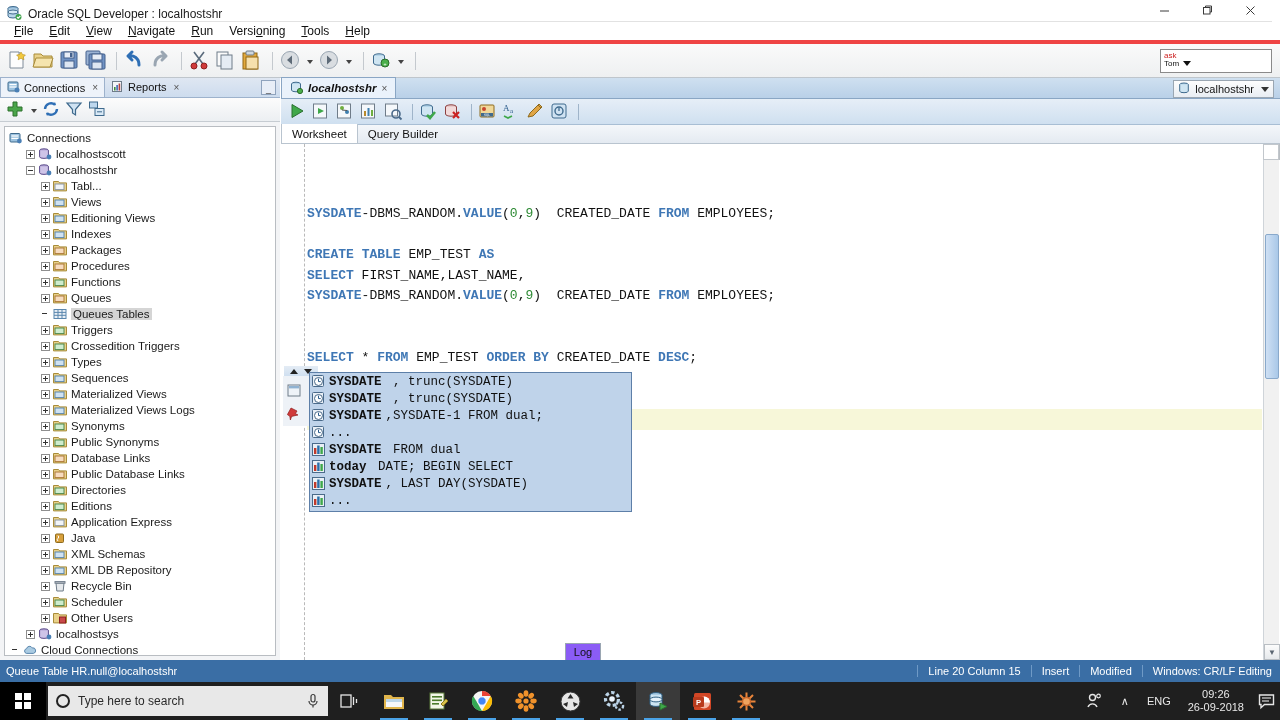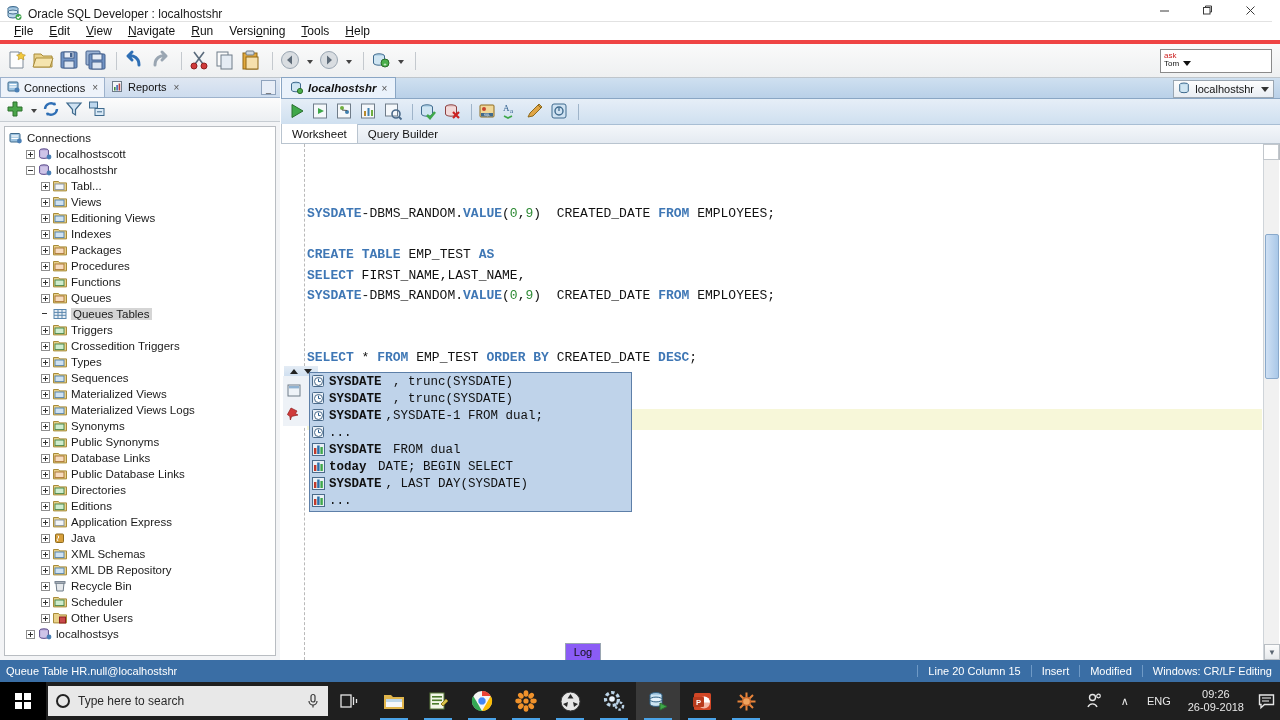--- a/index.html
+++ b/index.html
@@ -758,20 +758,27 @@
           <span class="lbl">Other Users</span>
         </div>
         <div class="row" style="padding-left:21px">
           <span class="expander plus"></span>
           <span class="ico"><svg width="14" height="12" viewBox="0 0 14 12">
               <ellipse cx="6" cy="2.4" rx="4.4" ry="1.6" fill="#b6a8d8" stroke="#5a4a8a"></ellipse>
               <path d="M1.6 2.4 v6.4 a4.4 1.6 0 0 0 8.8 0 v-6.4" fill="#cfc4e8" stroke="#5a4a8a"></path>
               <circle cx="11" cy="9" r="2.4" fill="#4a7fb5"></circle>
             </svg></span>
           <span class="lbl">localhostsys</span>
+        </div>
+        <div class="row" style="padding-left:6px">
+          <span class="expander none"></span>
+          <span class="ico"><svg width="14" height="12" viewBox="0 0 14 12">
+              <path d="M3.4 9.4 a2.4 2.4 0 0 1 .2-4.7 a3 3 0 0 1 5.6-.8 a2.6 2.6 0 0 1 1.2 5.5 z" fill="#aacbe2" stroke="#5b87ae"></path>
+            </svg></span>
+          <span class="lbl">Cloud Connections</span>
         </div>
       </div>
   </div>
 
   <div class="editorarea">
 
     <div class="ws-tabbar">
       <div class="ws-tab">
         <span>
           <svg width="13" height="13" viewBox="0 0 13 13">

